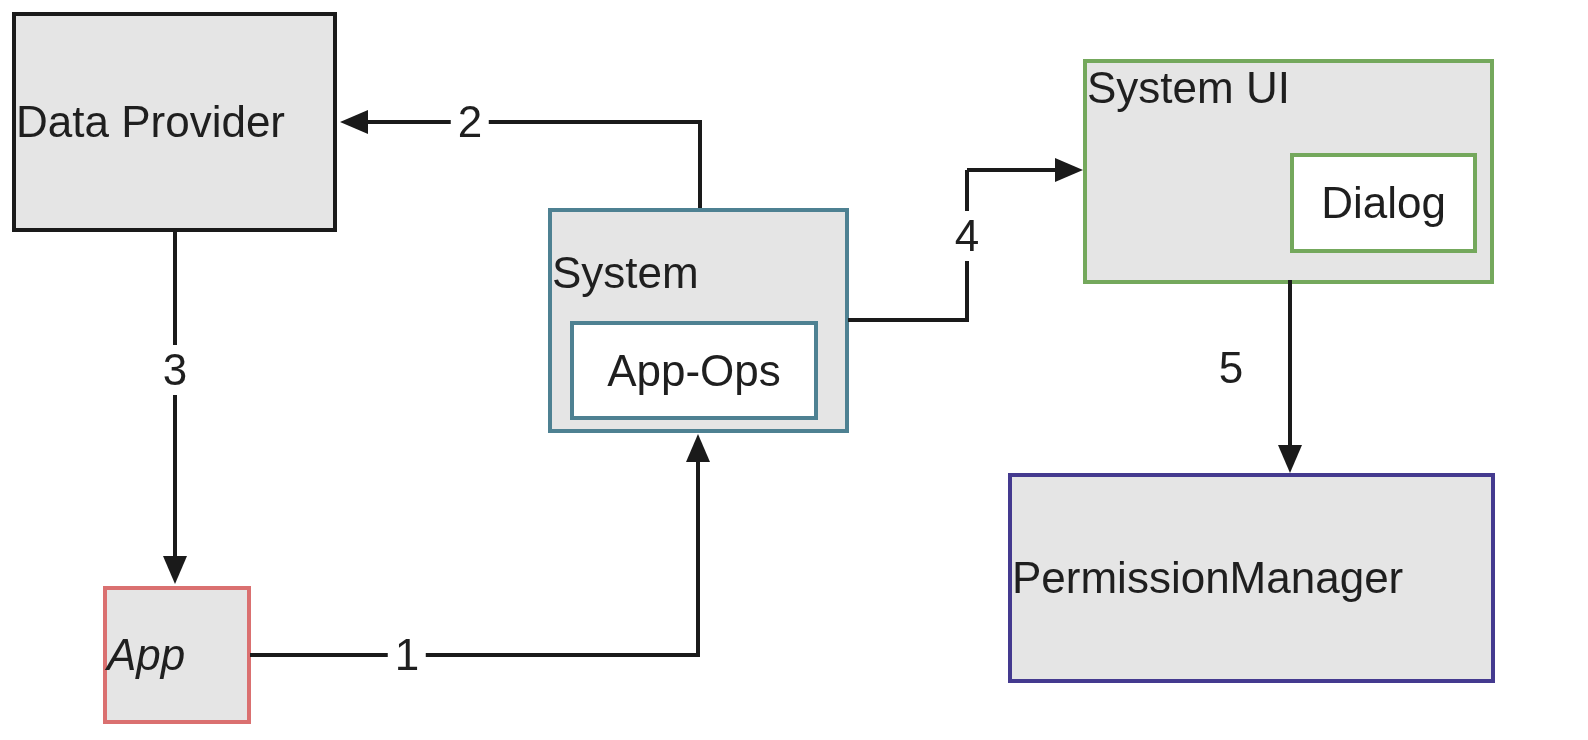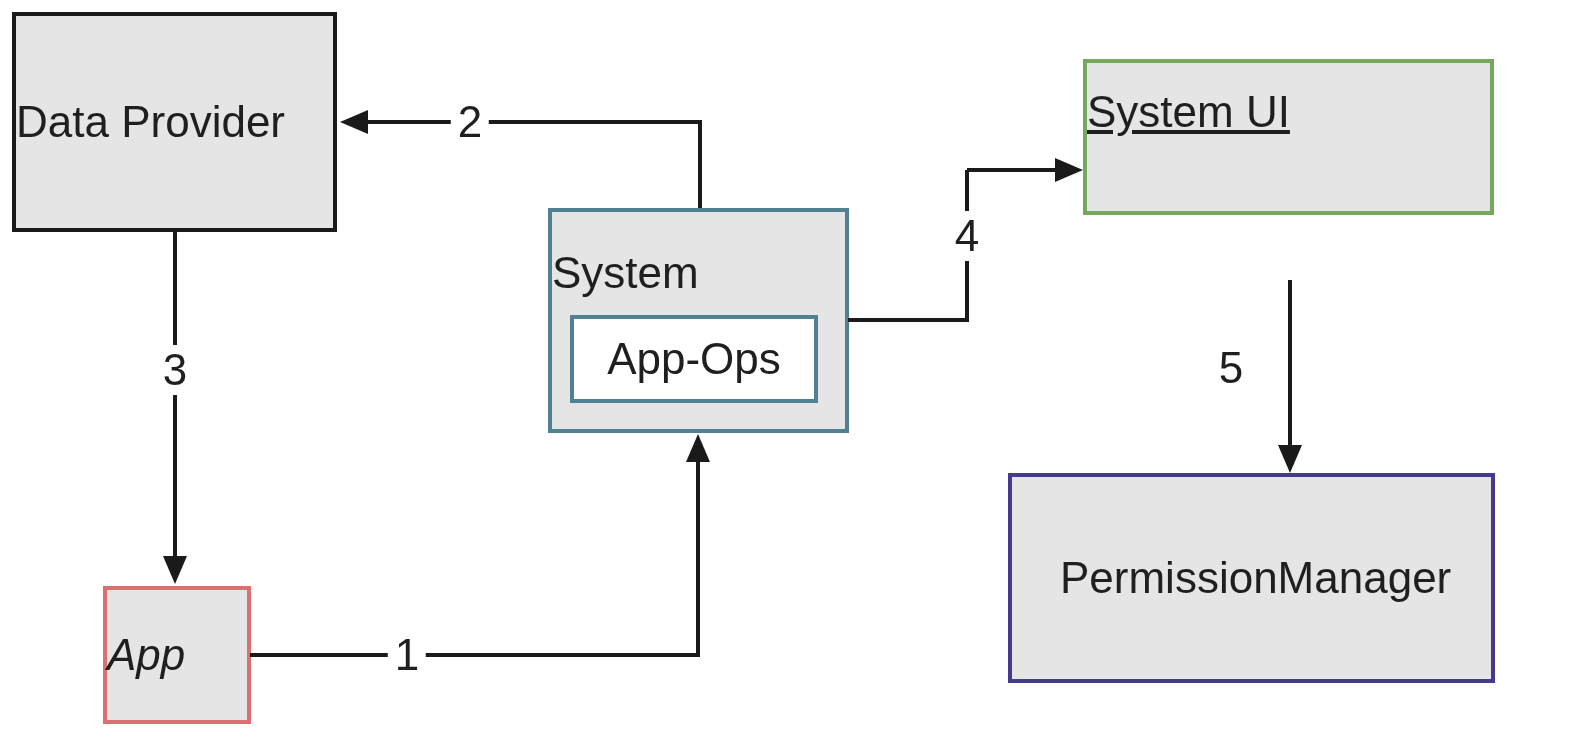--- a/index.html
+++ b/index.html
@@ -72,30 +72,33 @@
   <div class="node" style="left: 12px; top: 12px; width: 325px; height: 220px; border-color: rgb(26, 26, 26);">
     <span>Data Provider</span>
   </div>
 
   <div class="node" style="left: 103px; top: 586px; width: 148px; height: 138px; border-color: rgb(218, 112, 112); font-style: italic;">
     <span>App</span>
   </div>
 
   <div class="node top-label" style="left: 548px; top: 208px; width: 301px; height: 225px; padding-top: 36px; border-color: rgb(78, 129, 146);">
     <span>System</span>
-    <div class="inner-node" style="left: 18px; top: 103px; width: 248px; height: 88px; border-color: rgb(78, 129, 146);">
+    <div class="inner-node" style="left: 18px; top: 109px; width: 248px; height: 99px; border-color: rgb(78, 129, 146);">
       <span>App-Ops</span>
     </div>
   </div>
 
-  <div class="node top-label" style="left: 1083px; top: 59px; width: 411px; height: 156px; padding-top: 24px; border-color: rgb(116, 168, 92); text-decoration: underline;">
+  <div class="node top-label" style="left: 1083px; top: 59px; width: 411px; height: 225px; border-color: rgb(116, 168, 92);">
     <span>System UI</span>
+    <div class="inner-node" style="left: 203px; top: 90px; width: 187px; height: 100px; border-color: rgb(116, 168, 92);">
+      <span>Dialog</span>
+    </div>
   </div>
 
-  <div class="node" style="left: 1008px; top: 473px; width: 487px; height: 210px; border-color: rgb(68, 58, 143); padding-left: 48px;">
+  <div class="node" style="left: 1008px; top: 473px; width: 487px; height: 210px; border-color: rgb(68, 58, 143);">
     <span>PermissionManager</span>
   </div>
 
   <div class="line" style="left:250px; top:653px; width:450px; height:4px;"></div>
   <div class="line" style="left:696px; top:458px; width:4px; height:199px;"></div>
   <div class="arrowhead arrow-up" style="left:686px; top:434px;"></div>
   <span class="edge-label" style="left:407px; top:655px;">1</span>
 
   <div class="line" style="left:698px; top:122px; width:4px; height:86px;"></div>
   <div class="line" style="left:364px; top:120px; width:338px; height:4px;"></div>

